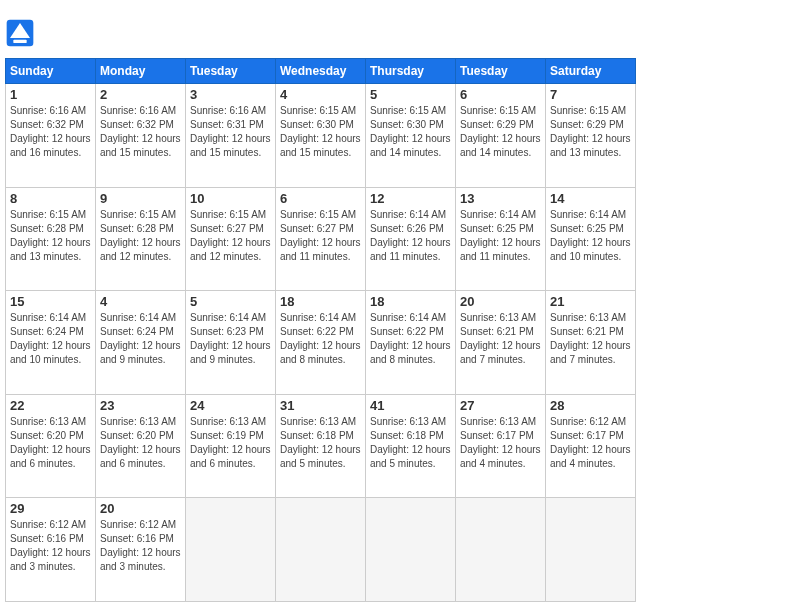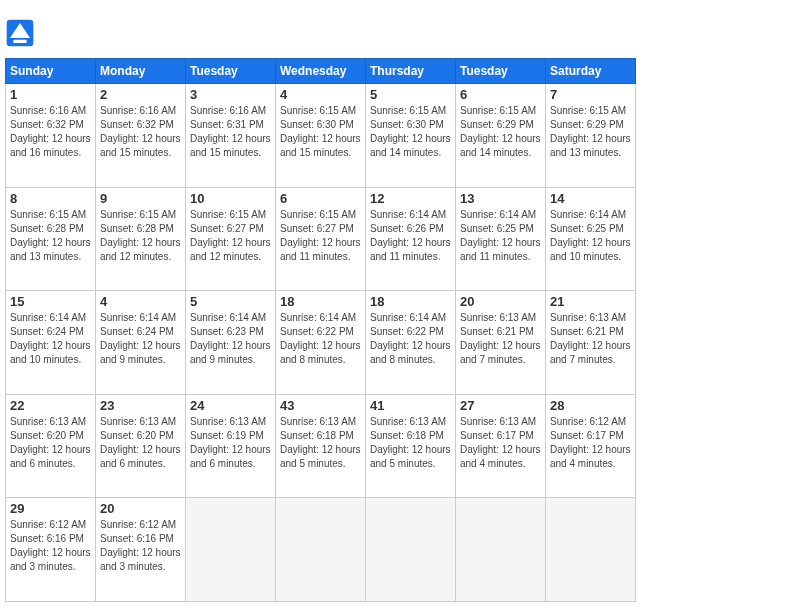--- a/index.html
+++ b/index.html
@@ -324,21 +324,21 @@
         </td>
           <td>
           <div class="day-num">24</div>
           <div class="day-info">
             Sunrise: 6:13 AM<br>
             Sunset: 6:19 PM<br>
             Daylight: 12 hours and 6 minutes.
           </div>
         </td>
           <td>
-          <div class="day-num">43</div>
+          <div class="day-num">31</div>
           <div class="day-info">
             Sunrise: 6:13 AM<br>
             Sunset: 6:18 PM<br>
             Daylight: 12 hours and 5 minutes.
           </div>
         </td>
           <td>
           <div class="day-num">41</div>
           <div class="day-info">
             Sunrise: 6:13 AM<br>

